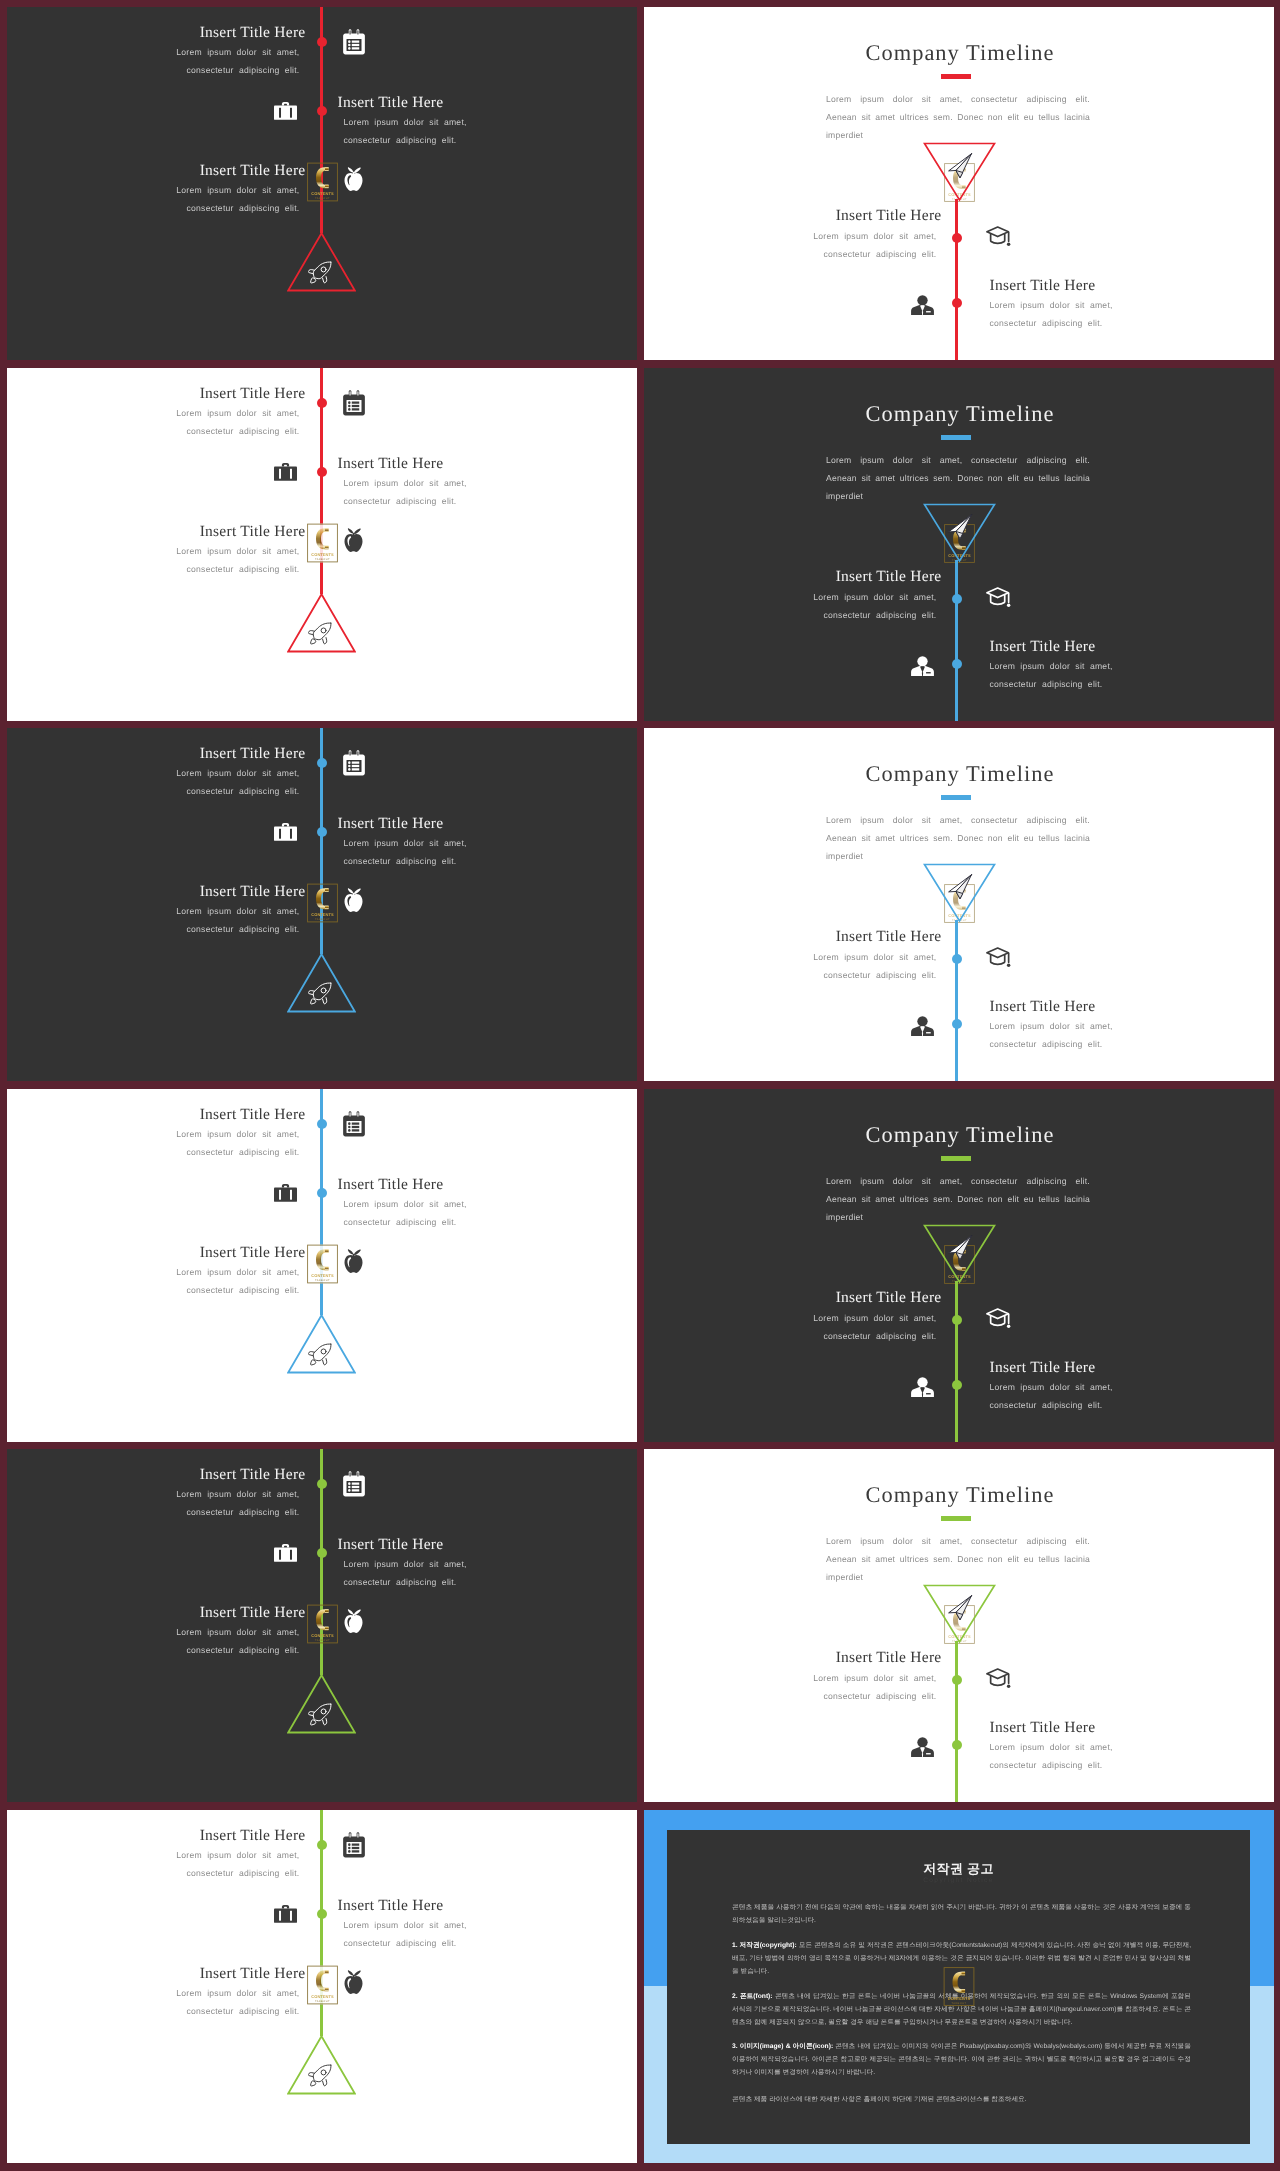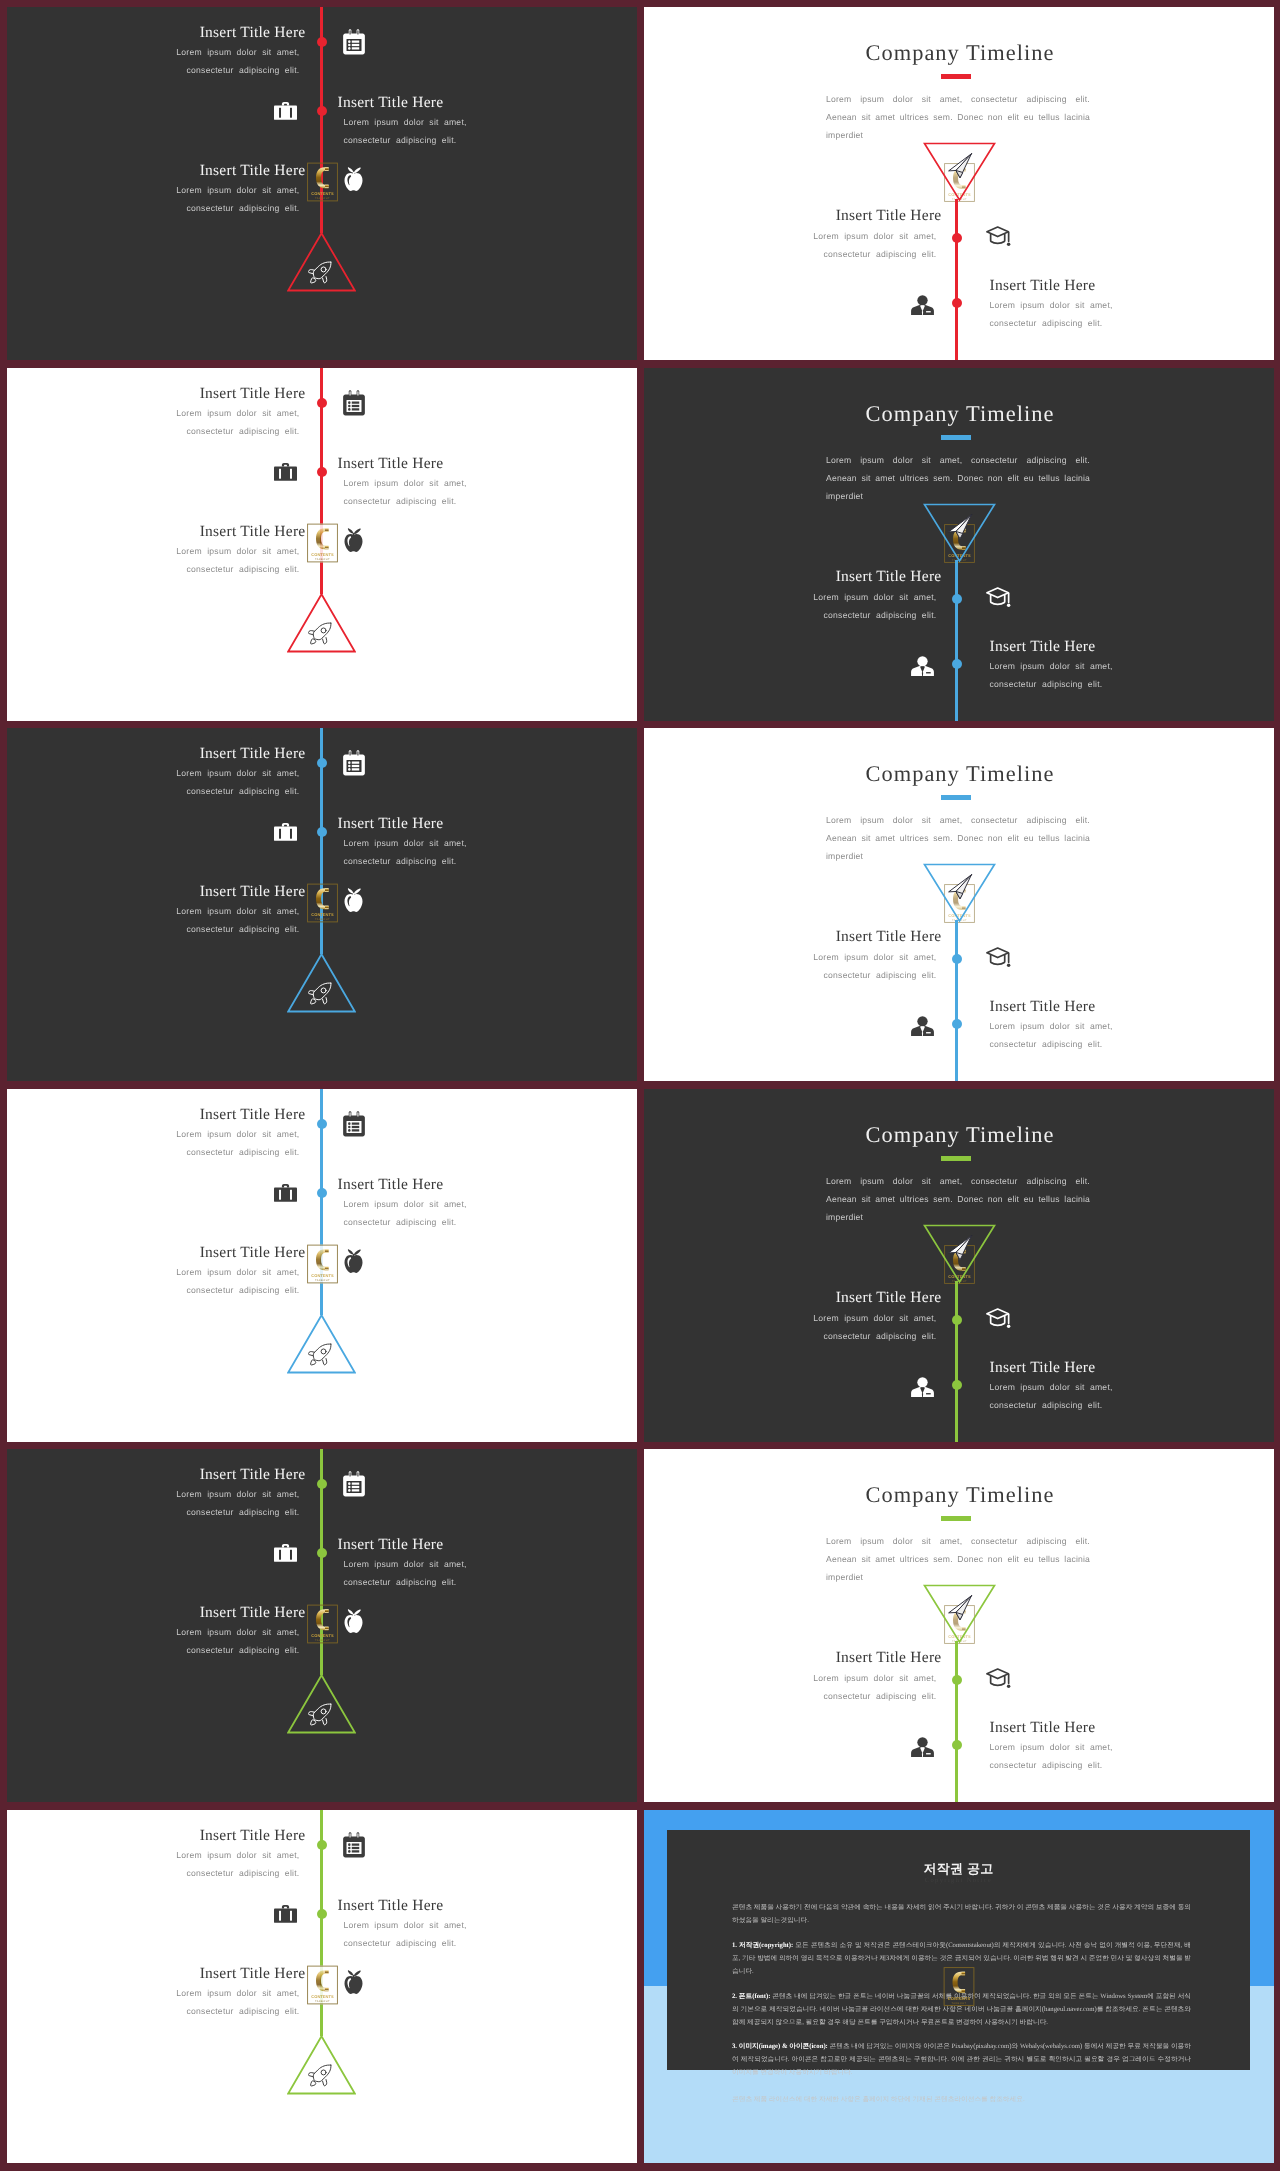--- a/index.html
+++ b/index.html
@@ -732,21 +732,21 @@
           <path d="M61 3c-12.5-1.3-24.9 3.1-33.8 12L17 25.2c-2.4 2.4-3.4 5.8-2.8 9.1l1 5.3c.6 3.3 3.2 5.9 6.5 6.5l5.3 1c3.3.6 6.7-.4 9.1-2.8L46.9 34C55.9 25.1 62.3 15.5 61 3z"></path>
           <circle cx="41.5" cy="22.5" r="6.6"></circle>
           <path d="M17.5 24.7 10 23c-2.6-.6-5.4.2-7.3 2.1l-1 1c-1.6 1.6-.9 4.3 1.3 4.9l10.5 3"></path>
           <path d="m38.8 45.5 3 10.5c.6 2.2 3.3 2.9 4.9 1.3l1-1c1.9-1.9 2.7-4.7 2.1-7.3l-1.7-7.5"></path>
           <path d="M16 45.8c-1.7-1.7-4.6-1.4-6 .8-1.9 2.9-2.8 7.3-3.1 10-.1 1.1.8 2 1.9 1.9 2.7-.3 7.1-1.2 10-3.1 2.2-1.4 2.5-4.3.8-6l-3.6-3.6z"></path>
         </svg></div>
     </div>
 <div class="slide copy" style="left:644px;top:1810px;width:630px;height:353px;">
       <div style="position:absolute;left:0;top:0;width:100%;height:176px;background:#44a0f0;"></div>
       <div style="position:absolute;left:0;top:176px;width:100%;height:178px;background:#b3dcf8;"></div>
-      <div class="cp-panel" style="left:23px;top:20px;width:583px;height:240px;font-family:Liberation Serif, serif;">
+      <div class="cp-panel" style="left:23px;top:20px;width:583px;height:314px;">
         <div class="cp-title">저작권 공고</div>
         <div class="cp-sub">Copyright Notice</div>
         <div class="cp-p" style="top:72px;">콘텐츠 제품을 사용하기 전에 다음의 약관에 속하는 내용을 자세히 읽어 주시기 바랍니다. 귀하가 이 콘텐츠 제품을 사용하는 것은 사용자 계약의 보증에 동의하셨음을 알리는것입니다.</div>
         <div class="cp-p" style="top:110px;"><b>1. 저작권(copyright):</b><span> 모든 콘텐츠의 소유 및 저작권은 콘텐스테이크아웃(Contentstakeout)의 제작자에게 있습니다. 사전 승낙 없이 개별적 이용, 무단전재, 배포, 기타 방법에 의하여 영리 목적으로 이용하거나 제3자에게 이용하는 것은 금지되어 있습니다. 이러한 위법 행위 발견 시 준엄한 민사 및 형사상의 처벌을 받습니다.</span></div>
         <div class="cp-p" style="top:161px;"><b>2. 폰트(font):</b><span> 콘텐츠 내에 담겨있는 한글 폰트는 네이버 나눔글꼴의 서체를 이용하여 제작되었습니다. 한글 외의 모든 폰트는 Windows System에 포함된 서식의 기본으로 제작되었습니다. 네이버 나눔글꼴 라이선스에 대한 자세한 사항은 네이버 나눔글꼴 홈페이지(hangeul.naver.com)를 참조하세요. 폰트는 콘텐츠와 함께 제공되지 않으므로, 필요할 경우 해당 폰트를 구입하시거나 무료폰트로 변경하여 사용하시기 바랍니다.</span></div>
         <div class="cp-p" style="top:211px;"><b>3. 이미지(image) &amp; 아이콘(icon):</b><span> 콘텐츠 내에 담겨있는 이미지와 아이콘은 Pixabay(pixabay.com)와 Webalys(webalys.com) 등에서 제공한 무료 저작물을 이용하여 제작되었습니다. 아이콘은 참고로만 제공되는 콘텐츠의는 구현합니다. 이에 관한 권리는 귀하시 별도로 확인하시고 필요할 경우 업그레이드 수정하거나 이미지를 변경하여 사용하시기 바랍니다.</span></div>
         <div class="cp-p" style="top:264px;">콘텐츠 제품 라이선스에 대한 자세한 사항은 홈페이지 하단에 기재된 콘텐츠라이선스를 참조하세요.</div>
       </div>
       <div class="wm" style="left:299px;top:157px;width:32px;height:39px;opacity:1;"><svg width="32" height="39" viewBox="0 0 62 78">
           <defs>

